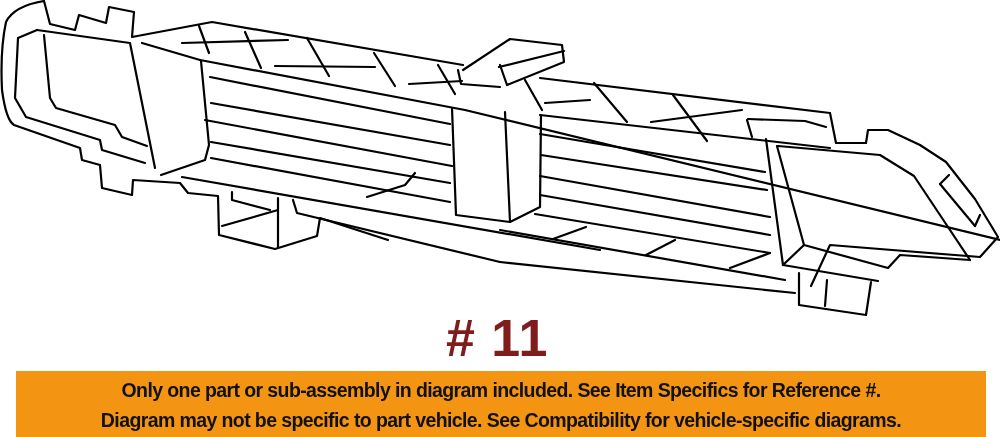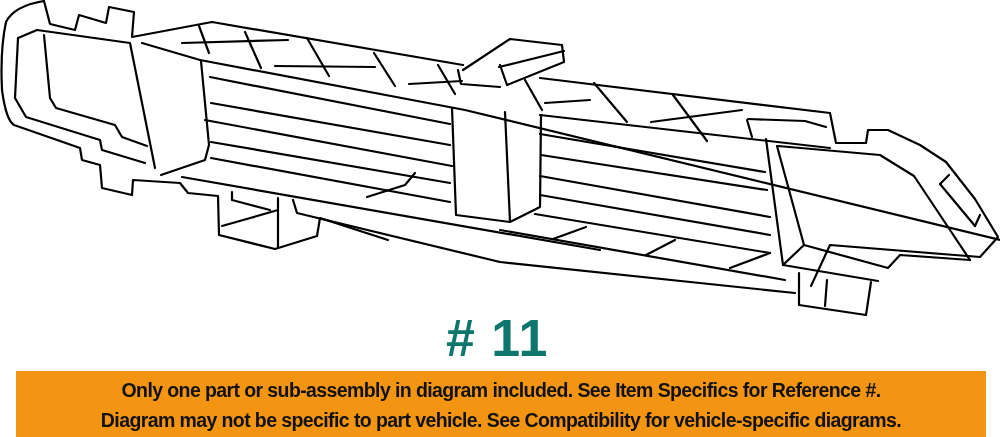--- a/index.html
+++ b/index.html
@@ -1,19 +1,19 @@
 <!DOCTYPE html>
 <html><head>
 <meta charset="utf-8">
 <style>
   html, body { margin: 0; padding: 0; background: #ffffff; }
   body { width: 1000px; height: 437px; position: relative; overflow: hidden; font-family: "Liberation Sans", sans-serif; }
   .diagram { position: absolute; left: 0; top: 0; width: 1000px; height: 360px; }
   .diagram svg { width: 1000px; height: 360px; display: block; }
-  .ref-number { position: absolute; left: 446px; top: 312px; font-family: "Liberation Sans", sans-serif; font-weight: bold; font-size: 52px; line-height: 52px; color: #0f766e; letter-spacing: 1px; }
+  .ref-number { position: absolute; left: 446px; top: 312px; font-family: "Liberation Sans", sans-serif; font-weight: bold; font-size: 52px; line-height: 52px; color: #7f1d1d; letter-spacing: 1px; }
   .banner { position: absolute; left: 16px; top: 371px; width: 970px; height: 66px; background: #f39512; box-sizing: border-box; padding: 4px 0 12px 0; text-align: center; }
   .banner-line { font-family: "Liberation Sans", sans-serif; font-weight: bold; font-size: 19.5px; line-height: 30px; color: #111; white-space: nowrap; letter-spacing: -0.6px; }
 </style>
 </head>
 <body>
 
 <div class="diagram">
   <svg viewBox="0 0 1000 360" xmlns="http://www.w3.org/2000/svg" fill="none" stroke="#000" stroke-width="2.2" stroke-linecap="round" stroke-linejoin="round">
 
     <g>

